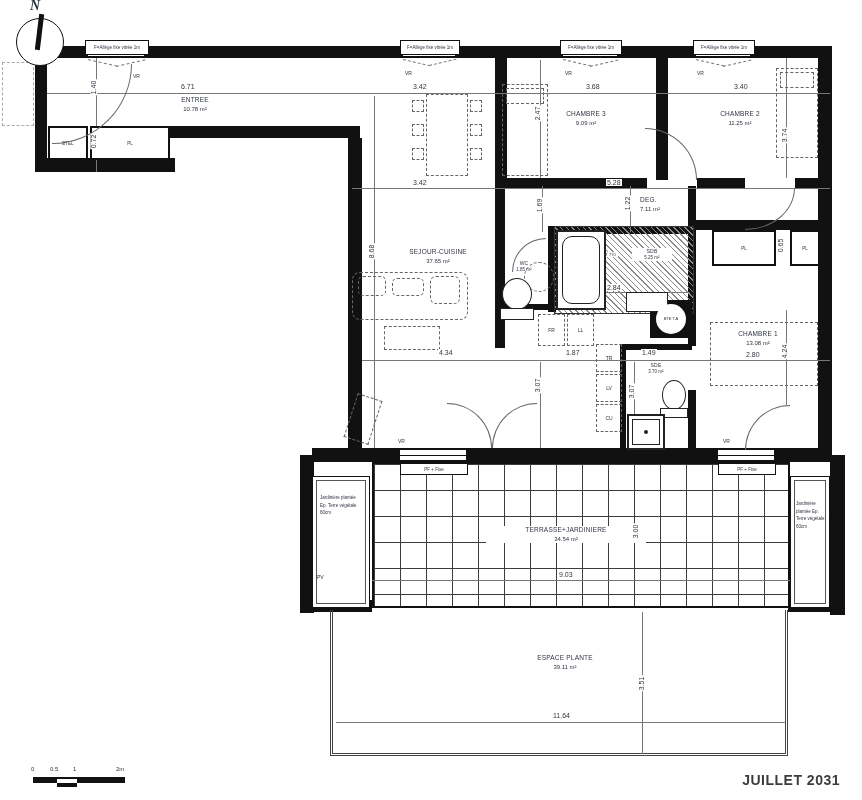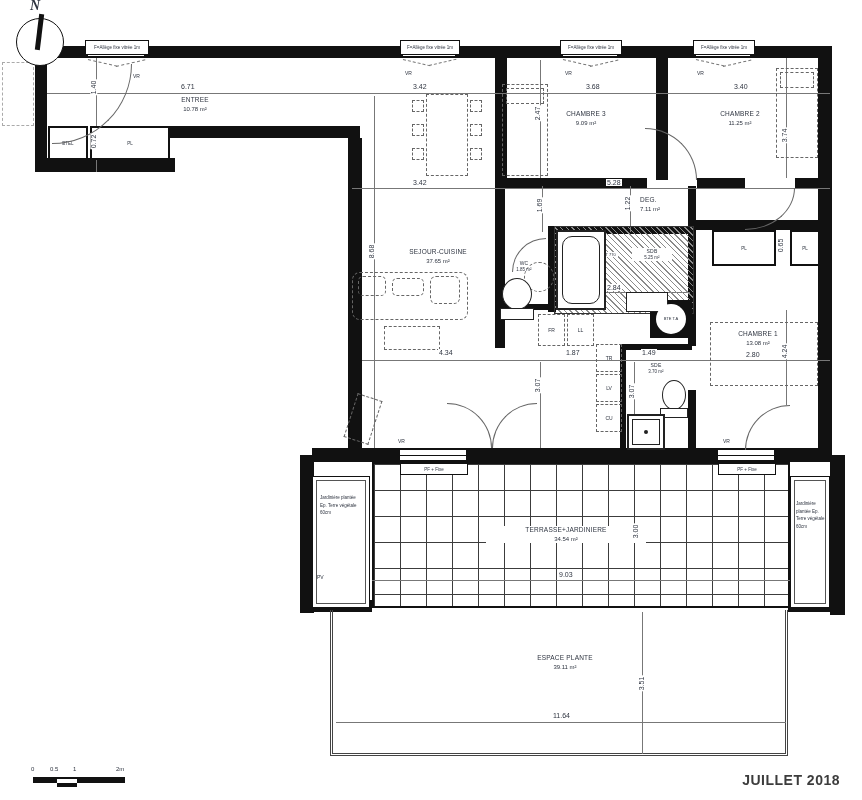--- a/index.html
+++ b/index.html
@@ -310,15 +310,15 @@
     <span class="code" style="left:1px;top:4px;font-size:6px;">0</span>
     <span class="code" style="left:20px;top:4px;font-size:6px;">0.5</span>
     <span class="code" style="left:43px;top:4px;font-size:6px;">1</span>
     <span class="code" style="left:86px;top:4px;font-size:6px;">2m</span>
     <div style="position:absolute;left:3px;top:15px;width:92px;height:2px;background:#111;"></div>
     <div style="position:absolute;left:3px;top:17px;width:24px;height:4px;background:#111;"></div>
     <div style="position:absolute;left:27px;top:21px;width:20px;height:4px;background:#111;"></div>
     <div style="position:absolute;left:47px;top:17px;width:48px;height:4px;background:#111;"></div>
   </div>
 
-  <div class="title" style="left:690px;top:772px;width:150px;text-align:right;">JUILLET 2018</div>
+  <div class="title" style="left:690px;top:772px;width:150px;text-align:right;">JUILLET 2031</div>
 
 </div>
 
 </body></html>

